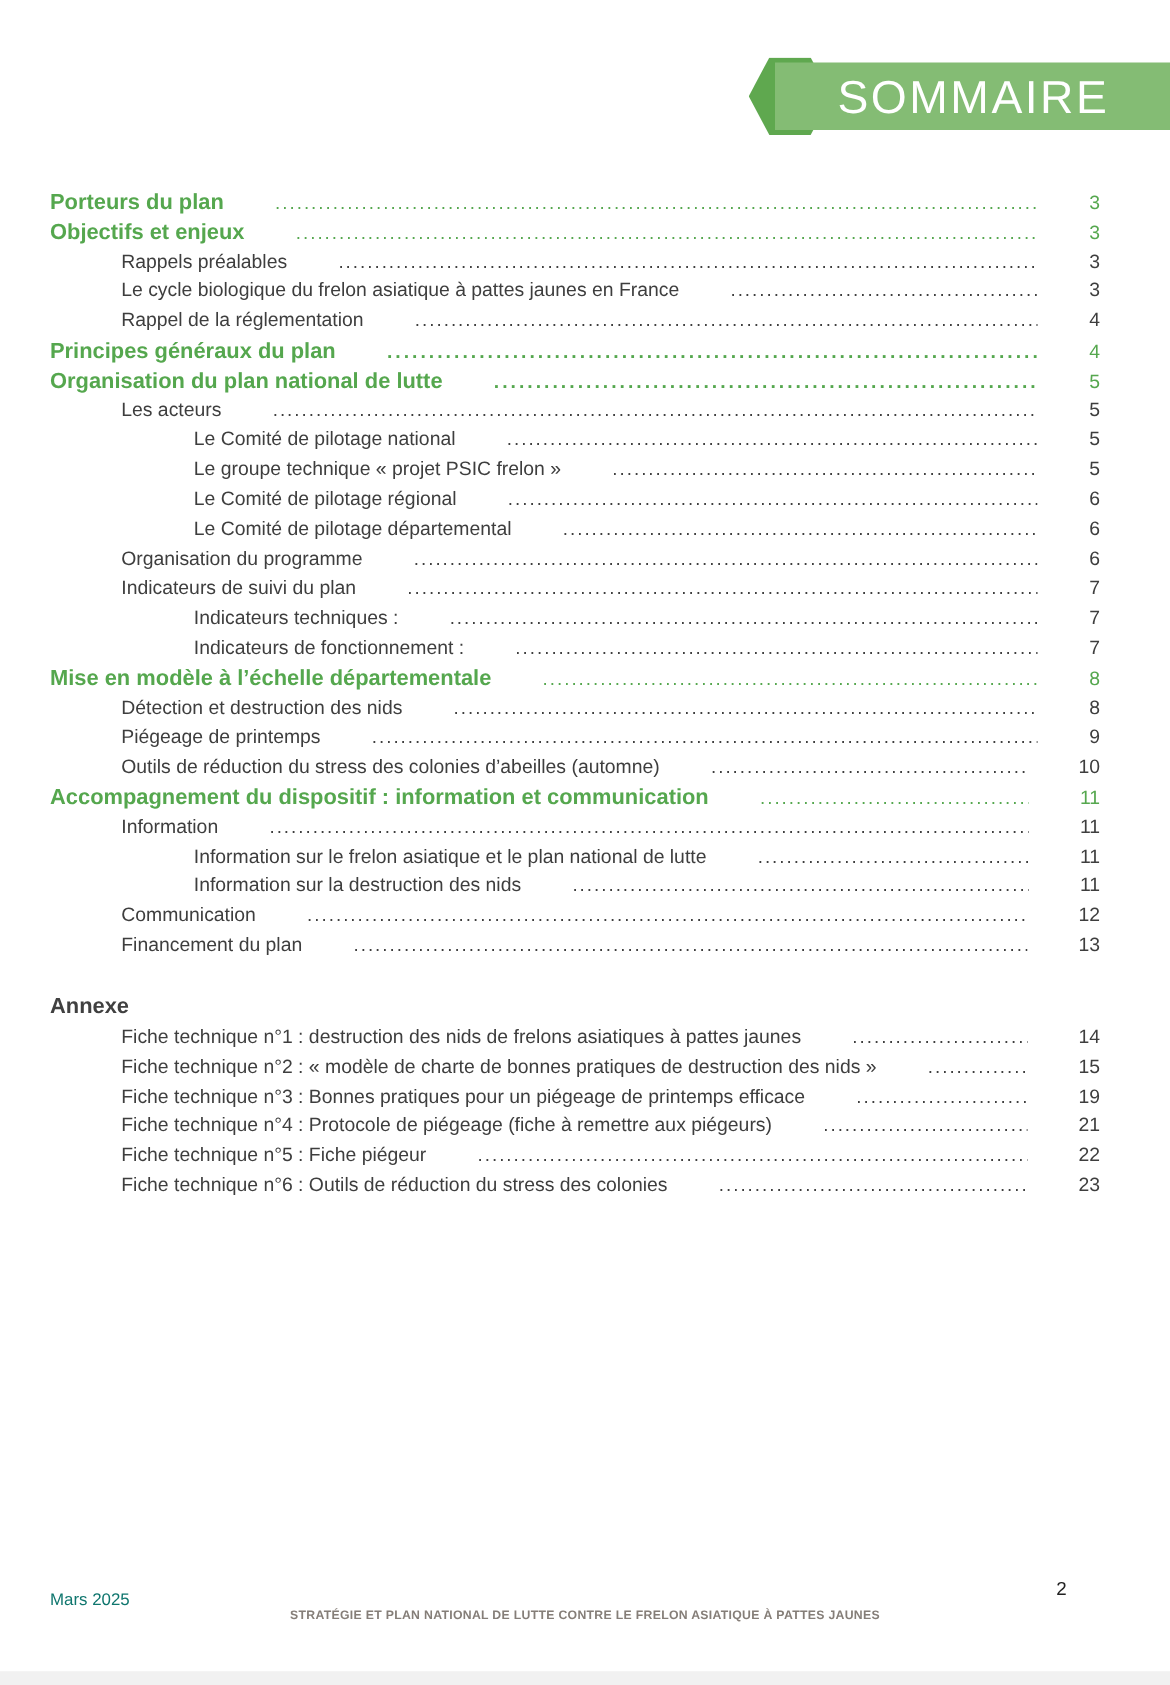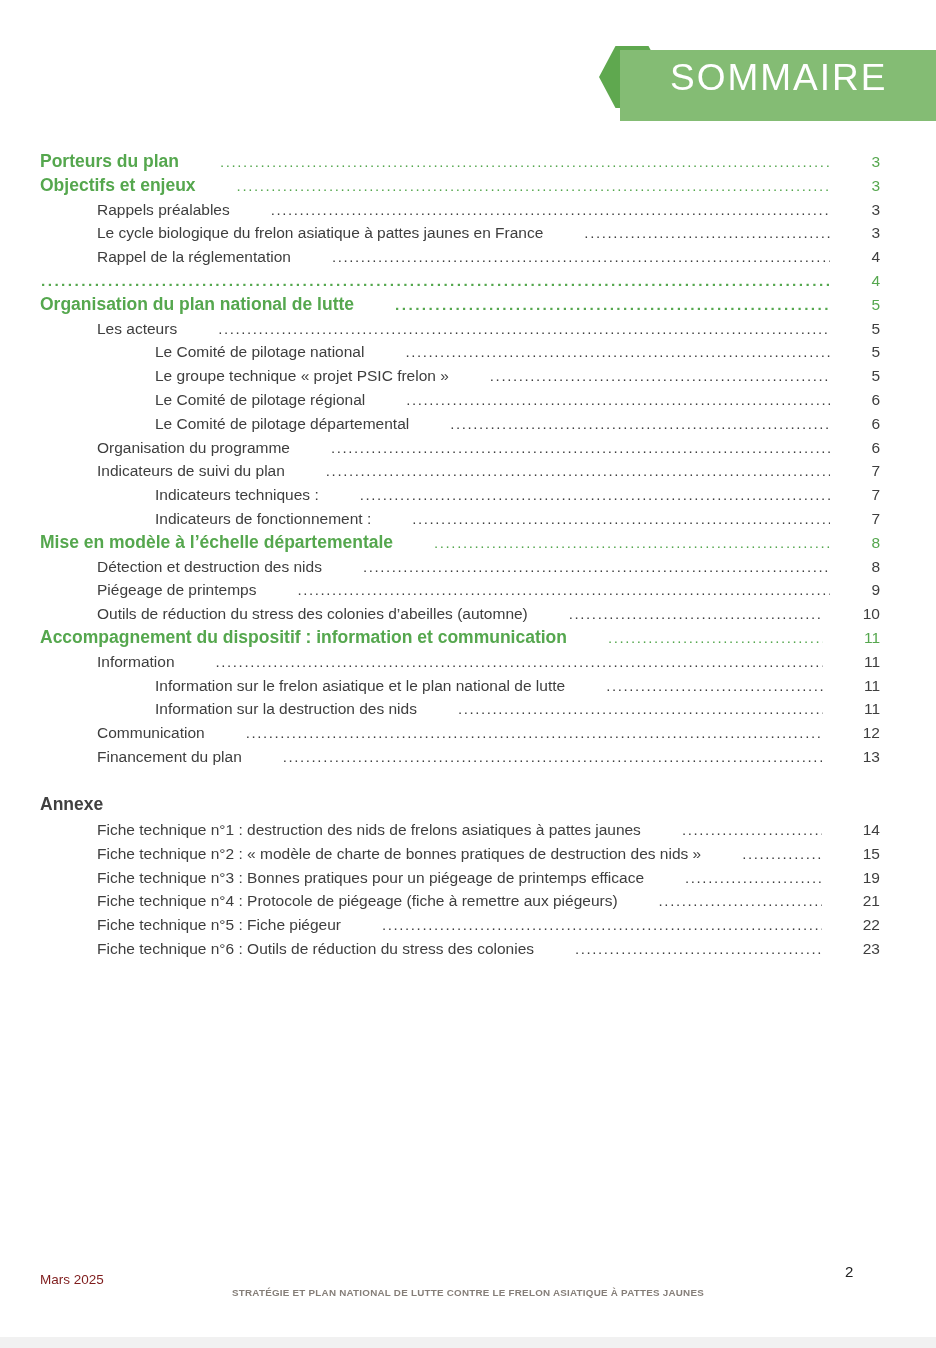--- a/index.html
+++ b/index.html
@@ -2,21 +2,21 @@
 <html><head>
 <meta charset="utf-8">
 <style>
   html,body{margin:0;padding:0}
   body{
     width:936px;height:1348px;position:relative;background:#ffffff;
     font-family:"Liberation Sans",sans-serif;overflow:hidden;
   }
 
   
-  .banner{position:absolute;left:620px;top:50px;right:0;height:71px;background:#84bc74}
+  .banner{position:absolute;left:620px;top:50px;right:0;height:54px;background:#84bc74}
   .banner-title{
     position:absolute;left:50px;top:0;height:54px;line-height:56px;
     font-size:37px;font-weight:400;color:#ffffff;letter-spacing:2px;white-space:nowrap;
   }
   .hexagon{
     position:absolute;left:599px;top:46px;width:66px;height:62px;background:#5fa84f;
     clip-path:polygon(25% 0,75% 0,100% 50%,75% 100%,25% 100%,0 50%);
   }
 
   
@@ -33,21 +33,21 @@
   .leader::after{
     content:"........................................................................................................................................................................................................................................................................................................................";
     letter-spacing:1.6px;font-size:15px;font-weight:400;
   }
   .bold-leader .leader::after{font-weight:700;letter-spacing:2.4px;font-size:15.5px}
   .pg{font-size:15.5px;font-weight:400;padding-left:1px}
   .lvl1 .leader,.lvl1 .pg{color:#55a74e}
   .annexe-title{height:24px;line-height:24px;font-size:17.5px;font-weight:700;color:#404040;margin-bottom:2px}
 
   
-  .footer-date{position:absolute;left:40px;top:1272px;font-size:13.5px;color:#7f1d1d}
+  .footer-date{position:absolute;left:40px;top:1272px;font-size:13.5px;color:#0f766e}
   .footer-doc-title{
     position:absolute;left:0;right:0;top:1287px;text-align:center;
     font-size:9.8px;font-weight:700;color:#857e78;letter-spacing:0.25px;
   }
   .footer-page{position:absolute;left:845px;top:1263px;font-size:15px;color:#222222}
   .bottom-strip{position:absolute;left:0;right:0;bottom:0;height:11px;background:#f1f1f1}
 </style>
 </head>
 <body>
 
@@ -76,20 +76,21 @@
       <span>Le cycle biologique du frelon asiatique à pattes jaunes en France</span>
       <span class="leader"></span>
       <span class="pg">3</span>
     </div>
     <div class="row lvl2">
       <span>Rappel de la réglementation</span>
       <span class="leader"></span>
       <span class="pg">4</span>
     </div>
     <div class="row lvl1 bold-leader">
+      <span>Principes généraux du plan</span>
       <span class="leader"></span>
       <span class="pg">4</span>
     </div>
     <div class="row lvl1 bold-leader">
       <span>Organisation du plan national de lutte</span>
       <span class="leader"></span>
       <span class="pg">5</span>
     </div>
     <div class="row lvl2">
       <span>Les acteurs</span>

